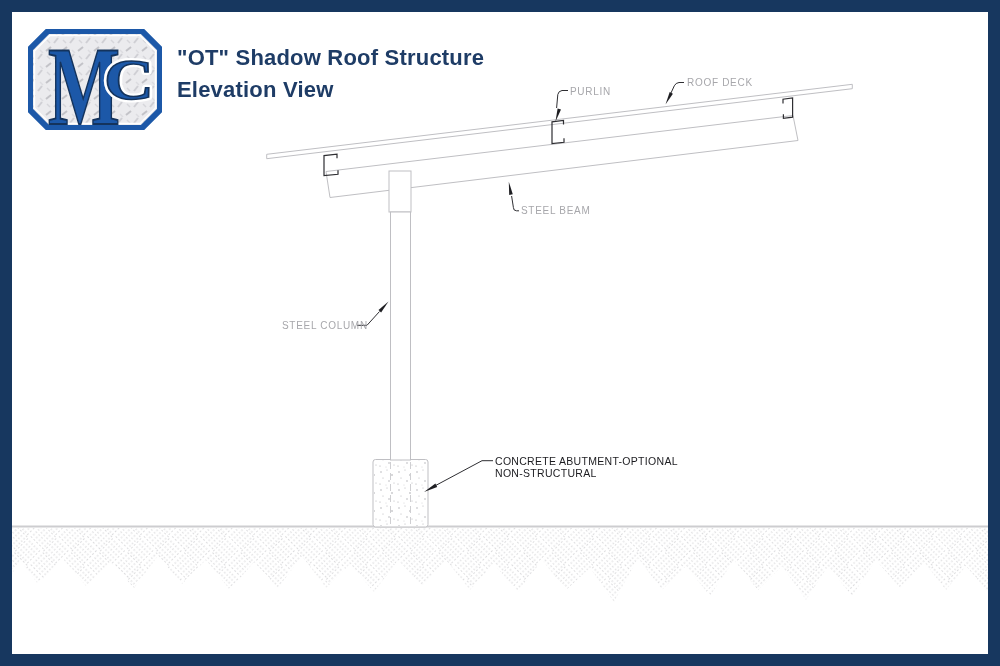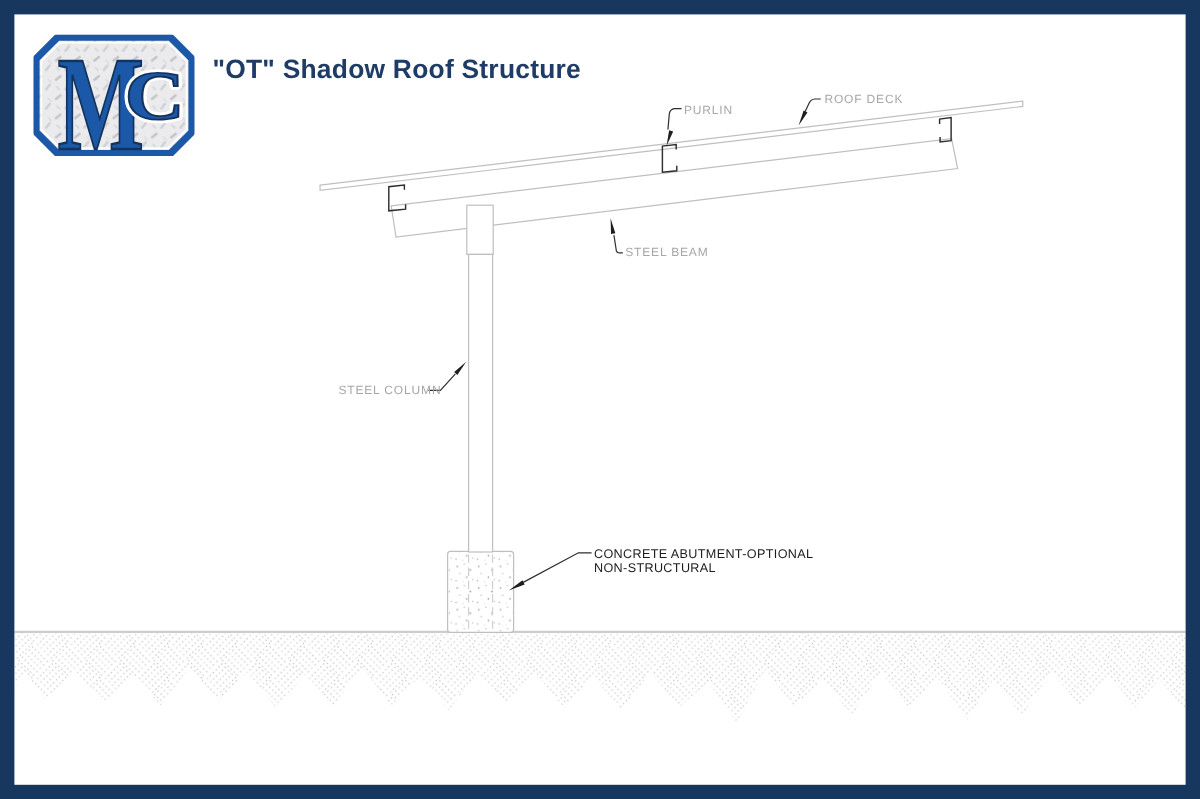--- a/index.html
+++ b/index.html
@@ -35,20 +35,21 @@
     <polygon points="19,0 115,0 134,19 134,82 115,101 19,101 0,82 0,19" fill="#14335c"></polygon>
     <polygon points="20,2 114,2 132,20 132,81 114,99 20,99 2,81 2,20" fill="url(#plate)" stroke="#1c58a8" stroke-width="6"></polygon>
     <polygon points="22,6.5 112,6.5 127.5,22 127.5,79 112,94.5 22,94.5 6.5,79 6.5,22" fill="none" stroke="#ffffff" stroke-width="1.4"></polygon>
     <text x="20" y="95" textLength="72" lengthAdjust="spacingAndGlyphs" font-family="Liberation Serif, serif" font-weight="bold" font-size="112" fill="#1c58a8" stroke="#14335c" stroke-width="2">M</text>
     <text x="76" y="70" textLength="50" lengthAdjust="spacingAndGlyphs" font-family="Liberation Serif, serif" font-weight="bold" font-size="58" fill="none" stroke="#ffffff" stroke-width="6" stroke-linejoin="round">C</text>
     <text x="76" y="70" textLength="50" lengthAdjust="spacingAndGlyphs" font-family="Liberation Serif, serif" font-weight="bold" font-size="58" fill="#1c58a8" stroke="#14335c" stroke-width="1.5">C</text>
   </svg>
 
   <div class="title-block">
     <div>"OT" Shadow Roof Structure</div>
+    <div>Elevation View</div>
   </div>
 
   <svg class="drawing" width="1000" height="666" viewBox="0 0 1000 666">
     <defs>
       <pattern id="basket" width="40" height="40" patternUnits="userSpaceOnUse" patternTransform="rotate(45)">
         <g stroke="#bcbcc0" stroke-width="1" stroke-dasharray="1,2.4" fill="none">
           <path d="M0,2 H20 M0,6 H20 M0,10 H20 M0,14 H20 M0,18 H20"></path>
           <path d="M20,22 H40 M20,26 H40 M20,30 H40 M20,34 H40 M20,38 H40"></path>
           <path d="M22,0 V20 M26,0 V20 M30,0 V20 M34,0 V20 M38,0 V20"></path>
           <path d="M2,20 V40 M6,20 V40 M10,20 V40 M14,20 V40 M18,20 V40"></path>

